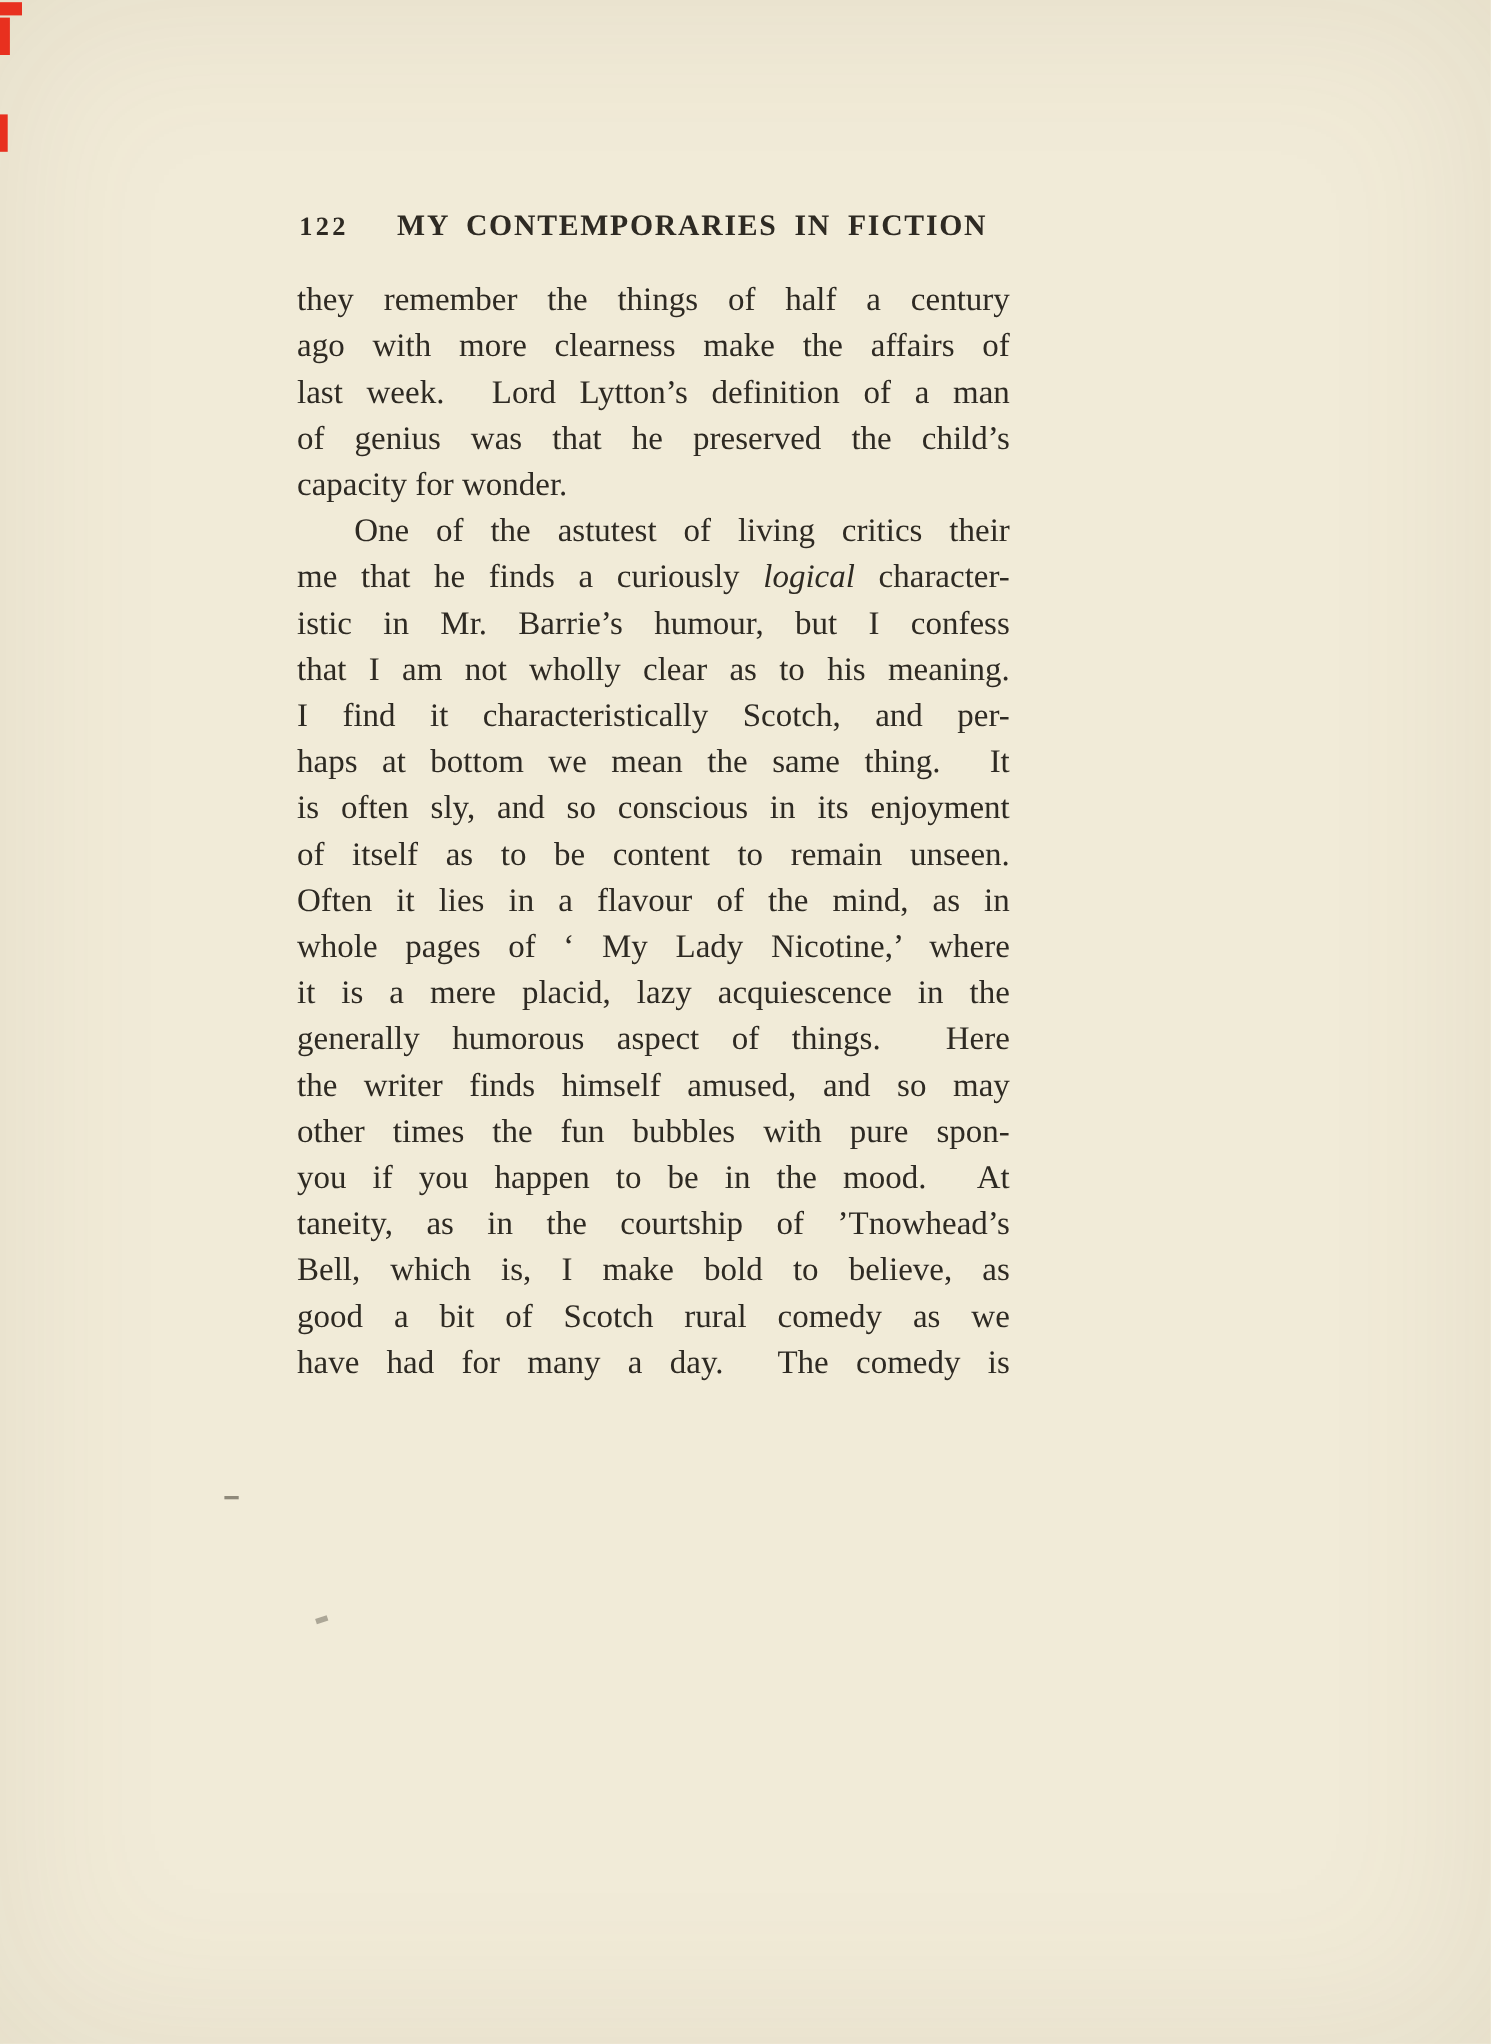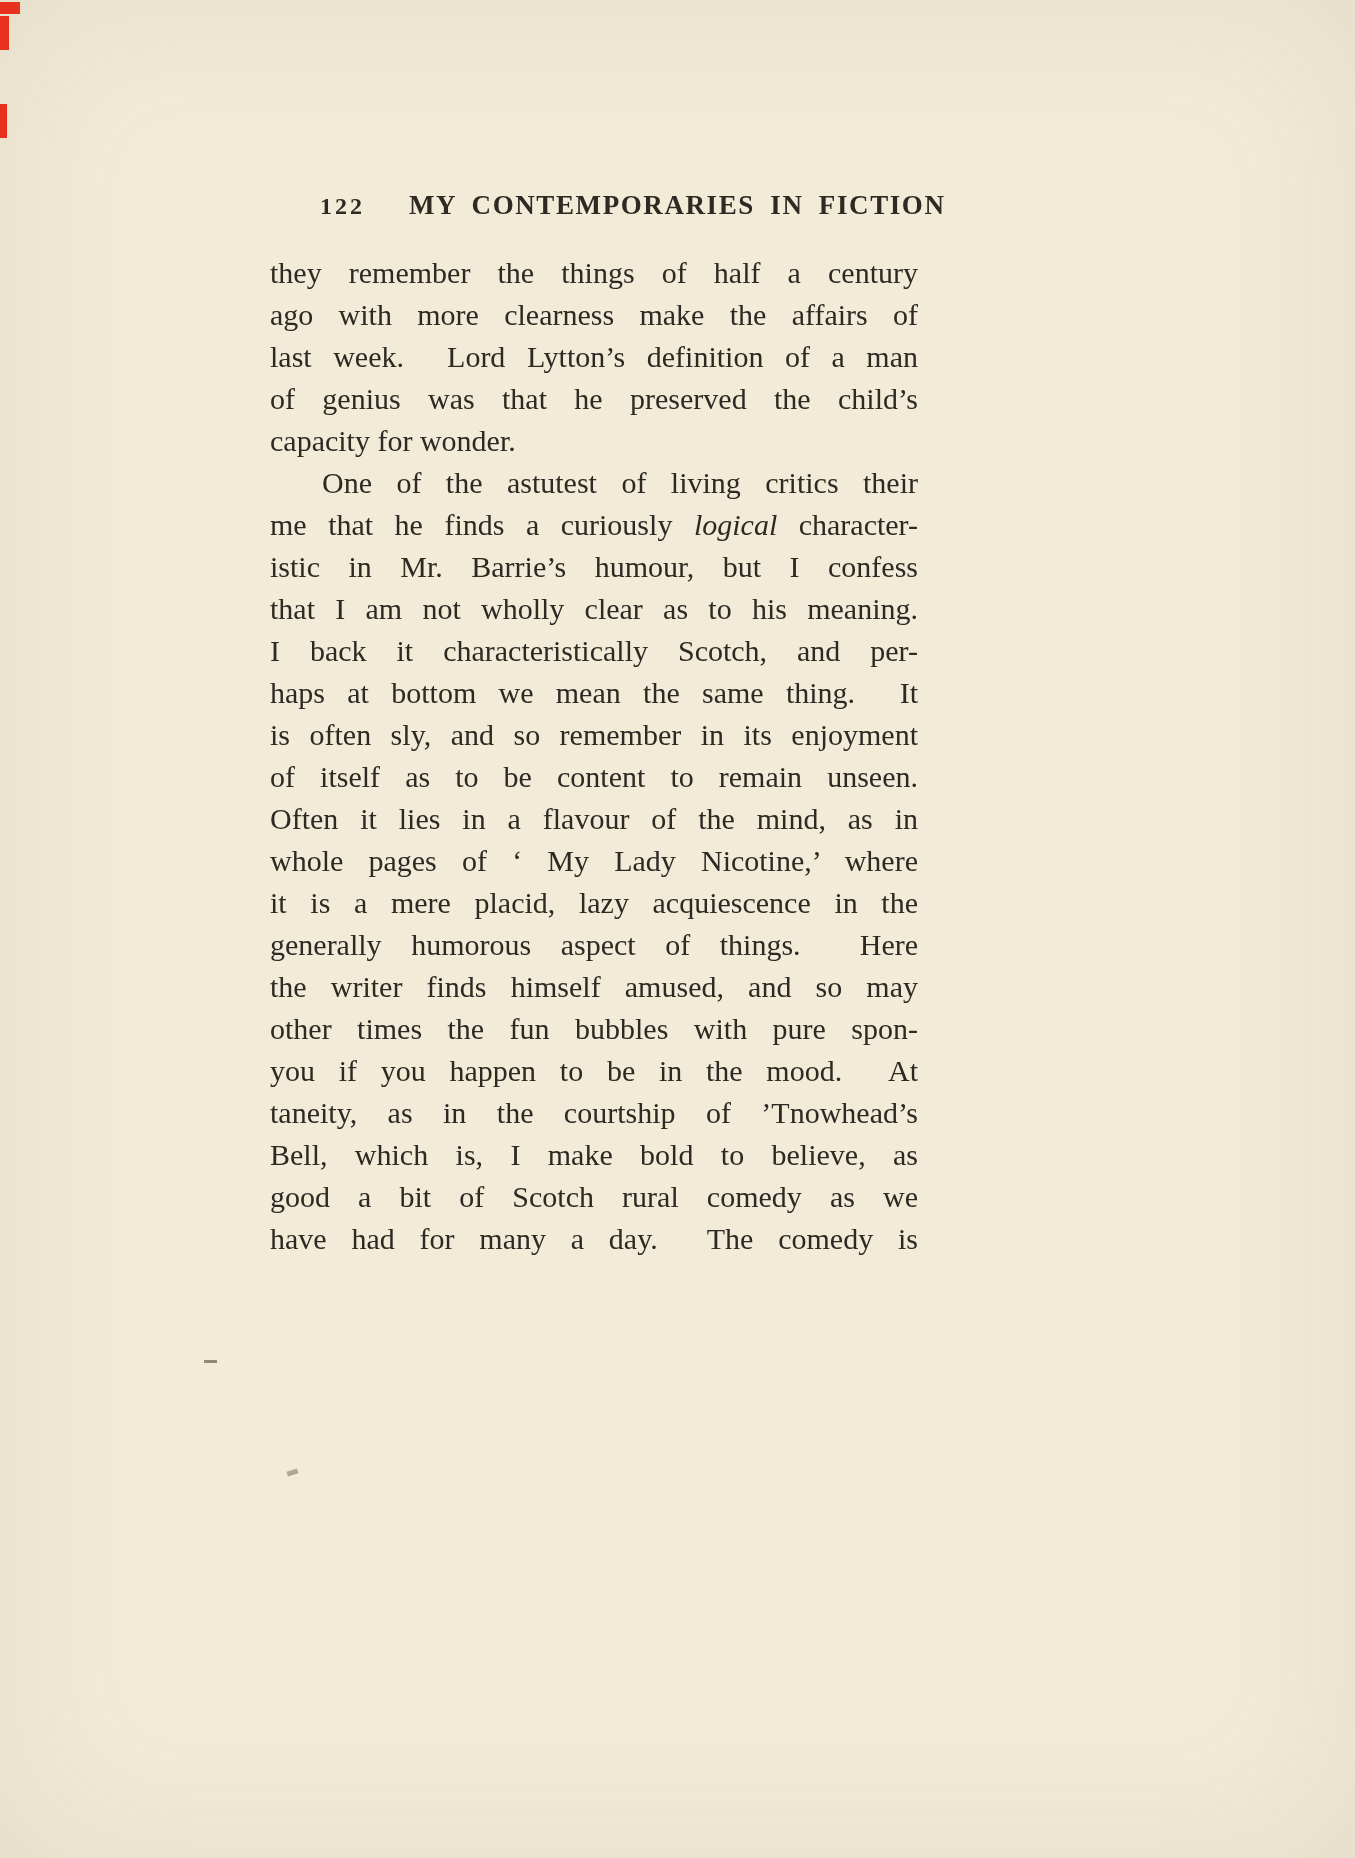--- a/index.html
+++ b/index.html
@@ -27,21 +27,20 @@
     top: 190px;
     width: 650px;
     display: flex;
     align-items: baseline;
     color: var(--ink, #2e2a23);
   }
   .page-number {
     font-size: 24px;
     font-weight: bold;
     letter-spacing: 3px;
-    margin-left: 48px;
   }
   .header-title {
     font-size: 27px;
     font-weight: bold;
     letter-spacing: 1.6px;
     word-spacing: 7px;
     margin-left: 44px;
     white-space: nowrap;
   }
   
@@ -98,23 +97,23 @@
         <div class="line">ago with more clearness make the affairs of</div>
         <div class="line">last week.&nbsp; Lord Lytton’s definition of a man</div>
         <div class="line">of genius was that he preserved the child’s</div>
         <div class="line endline">capacity for wonder.</div>
       </div>
       <div class="paragraph">
         <div class="line indent">One of the astutest of living critics their</div>
         <div class="line">me that he finds a curiously <i>logical</i> character-</div>
         <div class="line">istic in Mr. Barrie’s humour, but I confess</div>
         <div class="line">that I am not wholly clear as to his meaning.</div>
-        <div class="line">I back it characteristically Scotch, and per-</div>
+        <div class="line">I find it characteristically Scotch, and per-</div>
         <div class="line">haps at bottom we mean the same thing.&nbsp; It</div>
-        <div class="line">is often sly, and so remember in its enjoyment</div>
+        <div class="line">is often sly, and so conscious in its enjoyment</div>
         <div class="line">of itself as to be content to remain unseen.</div>
         <div class="line">Often it lies in a flavour of the mind, as in</div>
         <div class="line">whole pages of ‘ My Lady Nicotine,’ where</div>
         <div class="line">it is a mere placid, lazy acquiescence in the</div>
         <div class="line">generally humorous aspect of things.&nbsp; Here</div>
         <div class="line">the writer finds himself amused, and so may</div>
         <div class="line">other times the fun bubbles with pure spon-</div>
         <div class="line">you if you happen to be in the mood.&nbsp; At</div>
         <div class="line">taneity, as in the courtship of ’Tnowhead’s</div>
         <div class="line">Bell, which is, I make bold to believe, as</div>

